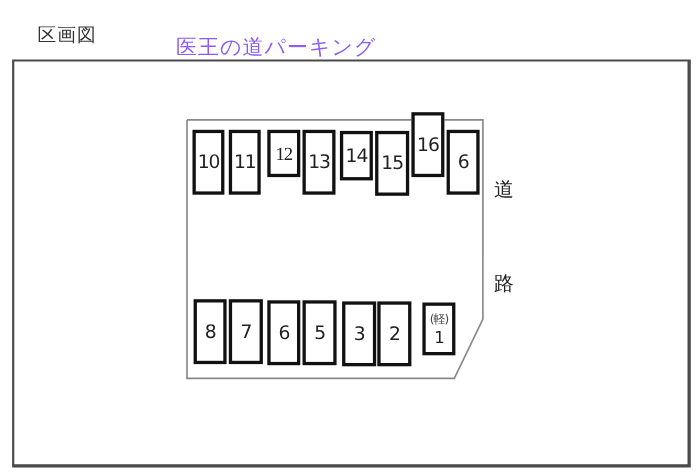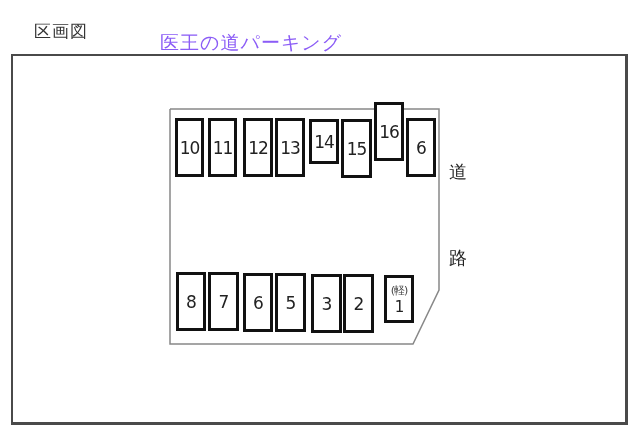--- a/index.html
+++ b/index.html
@@ -32,21 +32,21 @@
 <svg class="lot" width="636" height="432">
   <polyline points="170,109 439,109 439,290 413,344 170,344 170,109" fill="none" stroke="#888" stroke-width="1.5"></polyline>
 </svg>
 
 <div class="space" style="left:175px;top:118px;width:29px;height:59px;">
     <span>10</span>
   </div>
 <div class="space" style="left:208px;top:118px;width:29px;height:59px;">
     <span>11</span>
   </div>
-<div class="space" style="left:243px;top:118px;width:30px;height:59px;">
+<div class="space" style="left:243px;top:118px;width:30px;height:43px;font-family:Liberation Serif, serif;">
     <span>12</span>
   </div>
 <div class="space" style="left:275px;top:118px;width:30px;height:59px;">
     <span>13</span>
   </div>
 <div class="space" style="left:309px;top:119px;width:30px;height:45px;">
     <span>14</span>
   </div>
 <div class="space" style="left:341px;top:119px;width:31px;height:59px;">
     <span>15</span>

